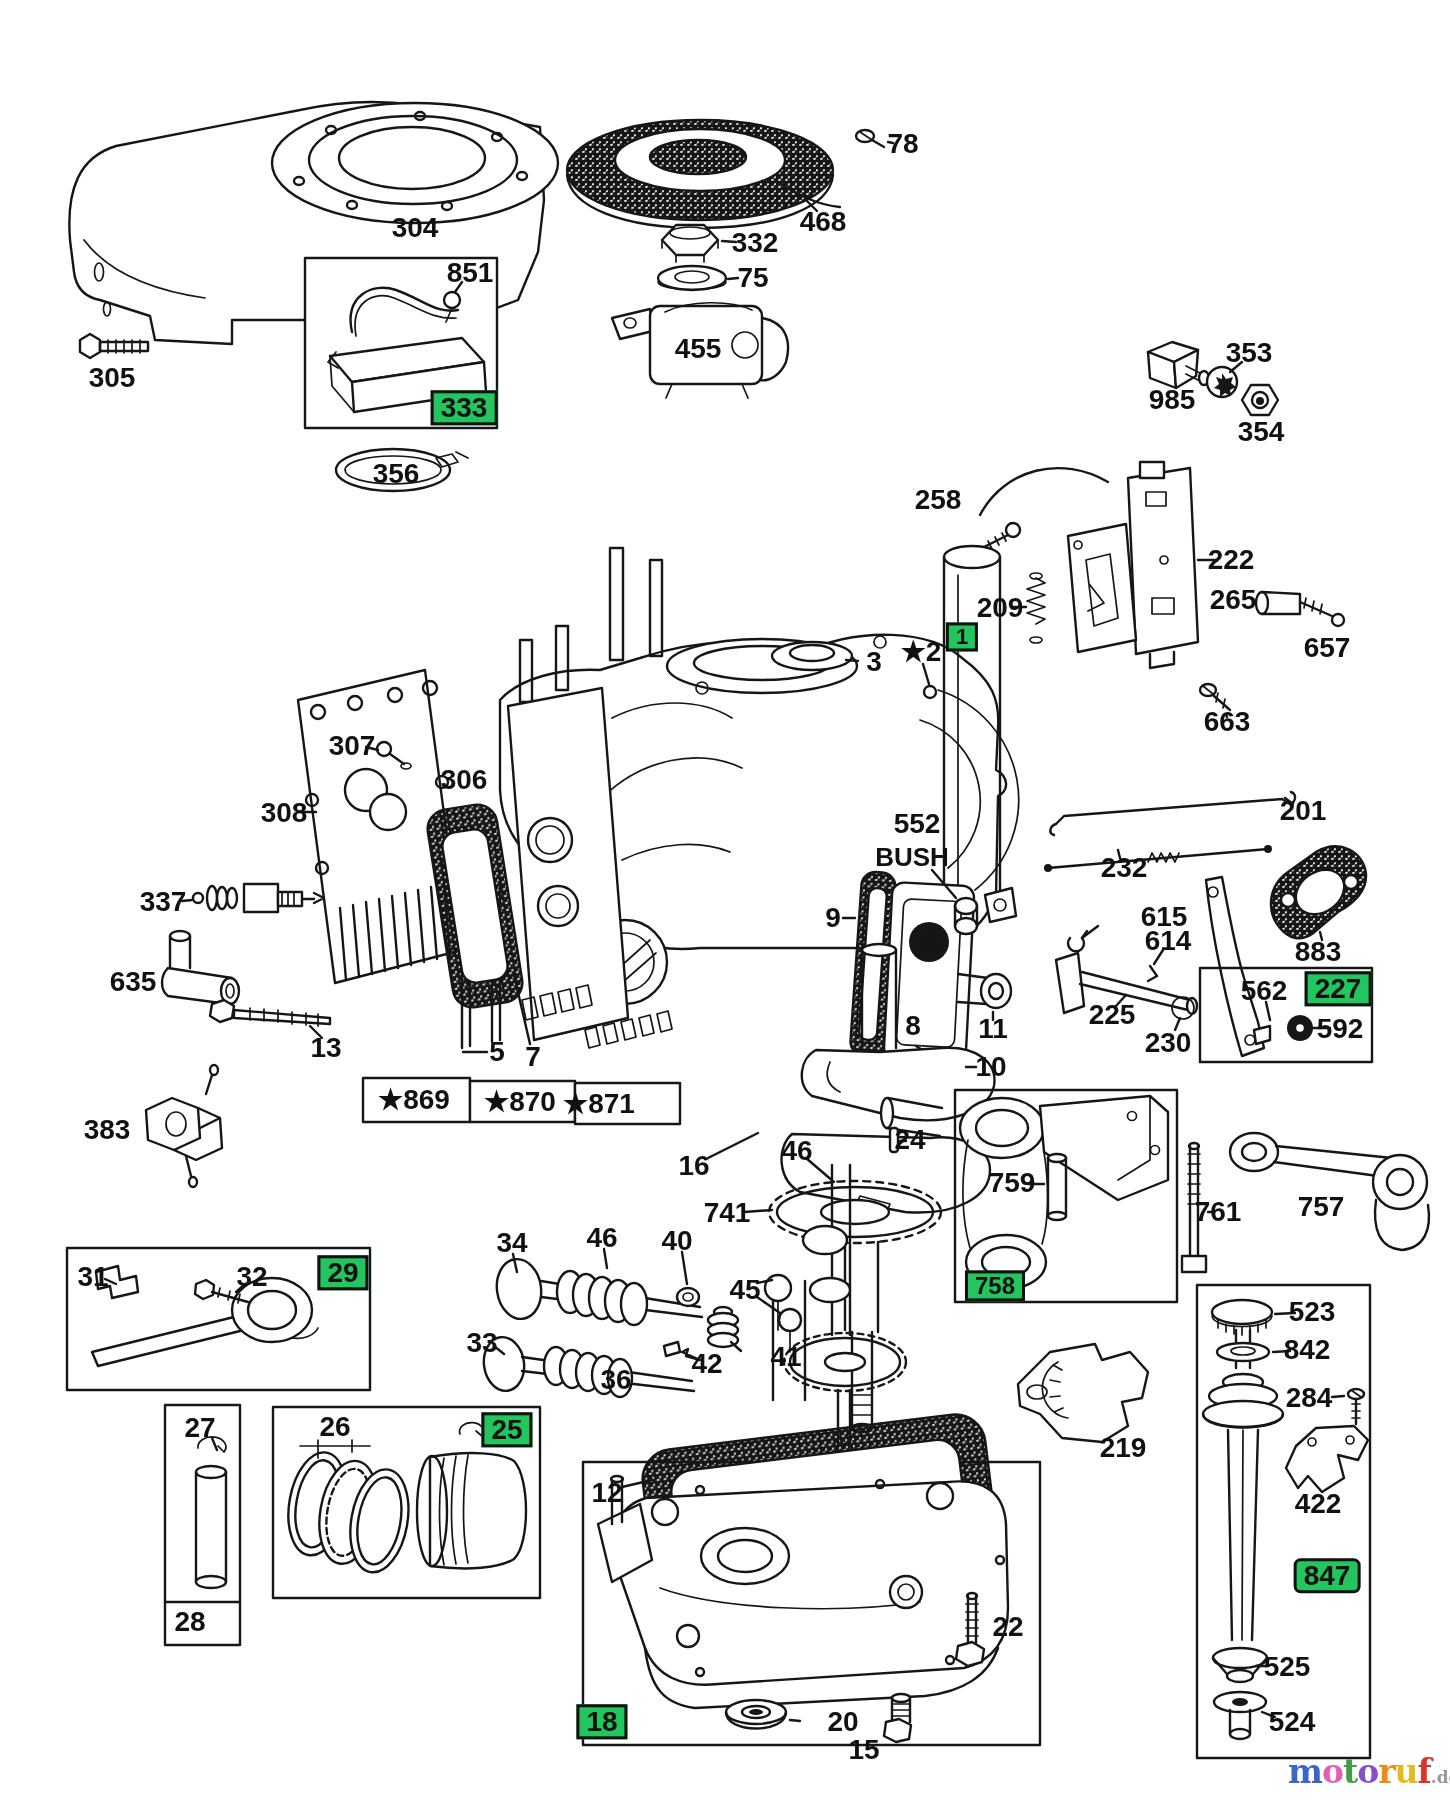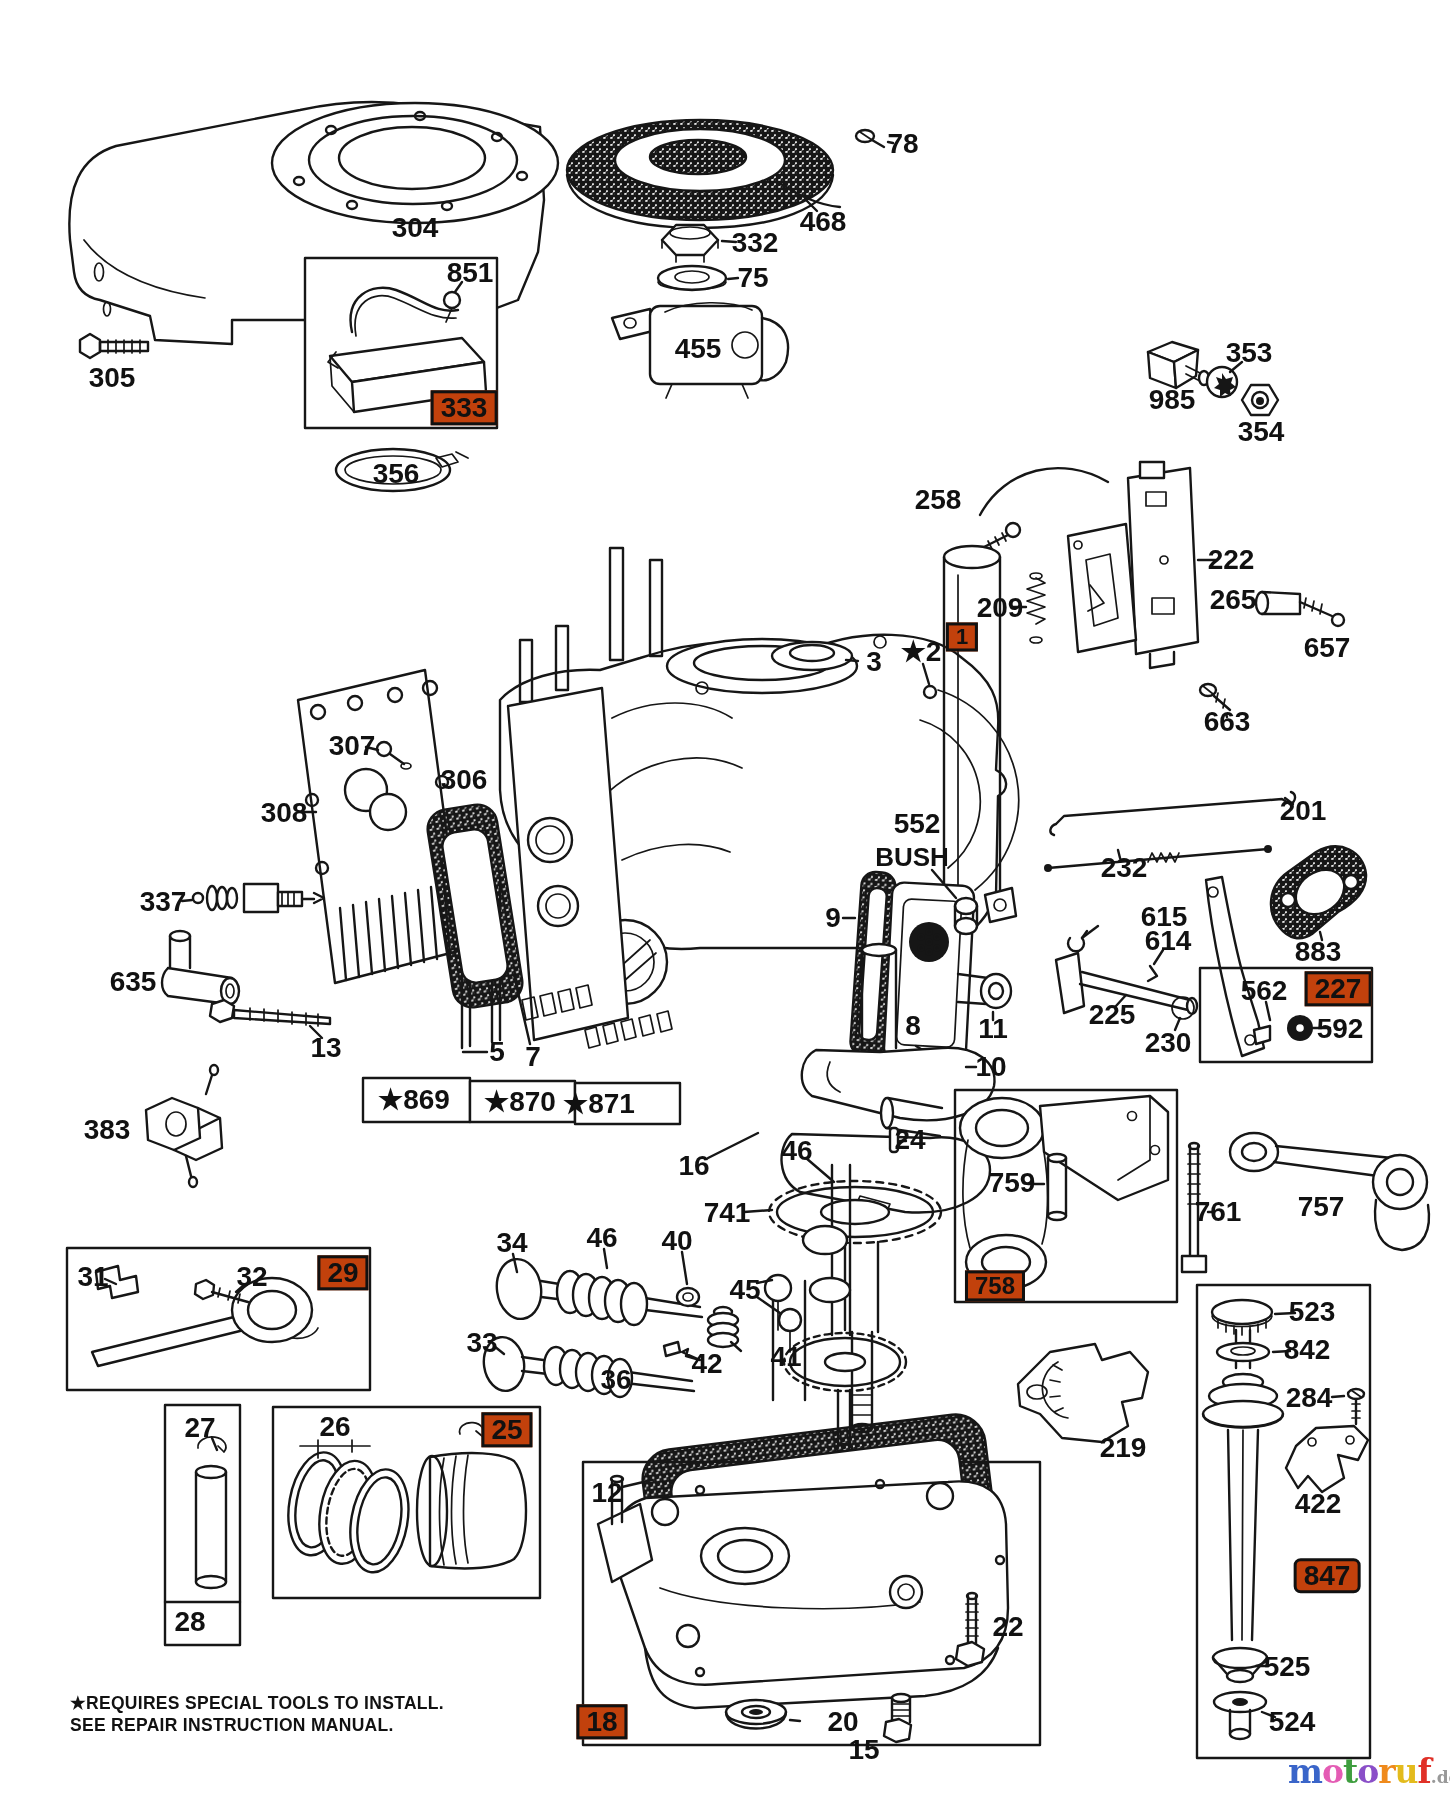--- a/index.html
+++ b/index.html
@@ -9,21 +9,21 @@
   #art *{stroke:#161616;stroke-width:2.4;fill:none;stroke-linecap:round;stroke-linejoin:round;}
   #art .fw{fill:#fff;}
   #art .fs{fill:url(#stip);}
   #art .fd{fill:#161616;stroke:none;}
   #art .thin{stroke-width:1.7;}
   #art .ld{stroke-width:2;}
   #art .nostroke{stroke:none;}
   #labels{position:absolute;left:0;top:0;width:100%;height:100%;}
   .lbl{position:absolute;transform:translate(-50%,-50%);font-weight:bold;font-size:28px;
        color:#111;white-space:nowrap;line-height:1.05;}
-  .lbl.boxed{border:3px solid #111;background:#c2410c;padding:0 7px;}
+  .lbl.boxed{border:3px solid #111;background:#22c55e;padding:0 7px;}
   #gasket-set-box{position:absolute;left:955px;top:1683px;width:232px;height:64px;
        border:4px solid #111;background:#fff;display:flex;flex-direction:column;
        align-items:center;justify-content:center;font-weight:bold;font-size:28px;color:#111;}
   #footnote{position:absolute;left:70px;top:1692px;font-weight:bold;font-size:17.5px;
        color:#111;letter-spacing:.3px;line-height:22px;}
   #logo{position:absolute;left:1288px;top:1752px;font-family:"DejaVu Serif",serif;
        font-weight:bold;font-size:33px;letter-spacing:-1px;white-space:nowrap;}
   #logo .suffix{font-size:17px;color:#999;letter-spacing:0;}
 </style>
 </head>
@@ -673,20 +673,16 @@
       <div class="lbl" style="left: 843px; top: 1722px; text-align: center;">20</div>
       <div class="lbl" style="left: 864px; top: 1750px;">15</div>
       <div class="lbl" style="left: 1008px; top: 1627px;">22</div>
       <div class="lbl" style="left: 200px; top: 1428px;">27</div>
       <div class="lbl" style="left: 190px; top: 1622px;">28</div>
       <div class="lbl" style="left: 335px; top: 1427px;">26</div>
       <div class="lbl boxed" style="left: 507px; top: 1430px;">25</div>
     </div>
 
 
-<div id="footnote">
-  <div>★REQUIRES SPECIAL TOOLS TO INSTALL.</div>
-  <div>SEE REPAIR INSTRUCTION MANUAL.</div>
+
+<div id="logo"><span style="color: rgb(58, 101, 201);">m</span><span style="color: rgb(228, 92, 180);">o</span><span style="color: rgb(63, 158, 63);">t</span><span style="color: rgb(138, 79, 200);">o</span><span style="color: rgb(239, 138, 28);">r</span><span style="color: rgb(227, 187, 29);">u</span><span style="color: rgb(224, 49, 40);">f</span><span class="suffix">.de</span></div>
+
 </div>
 
-<div id="logo"><span style="color: rgb(58, 101, 201);">m</span><span style="color: rgb(228, 92, 180);">o</span><span style="color: rgb(63, 158, 63);">t</span><span style="color: rgb(138, 79, 200);">o</span><span style="color: rgb(239, 138, 28);">r</span><span style="color: rgb(227, 187, 29);">u</span><span style="color: rgb(224, 49, 40);">f</span><span class="suffix">.de</span></div>
-
-</div>
-
 </body></html>

